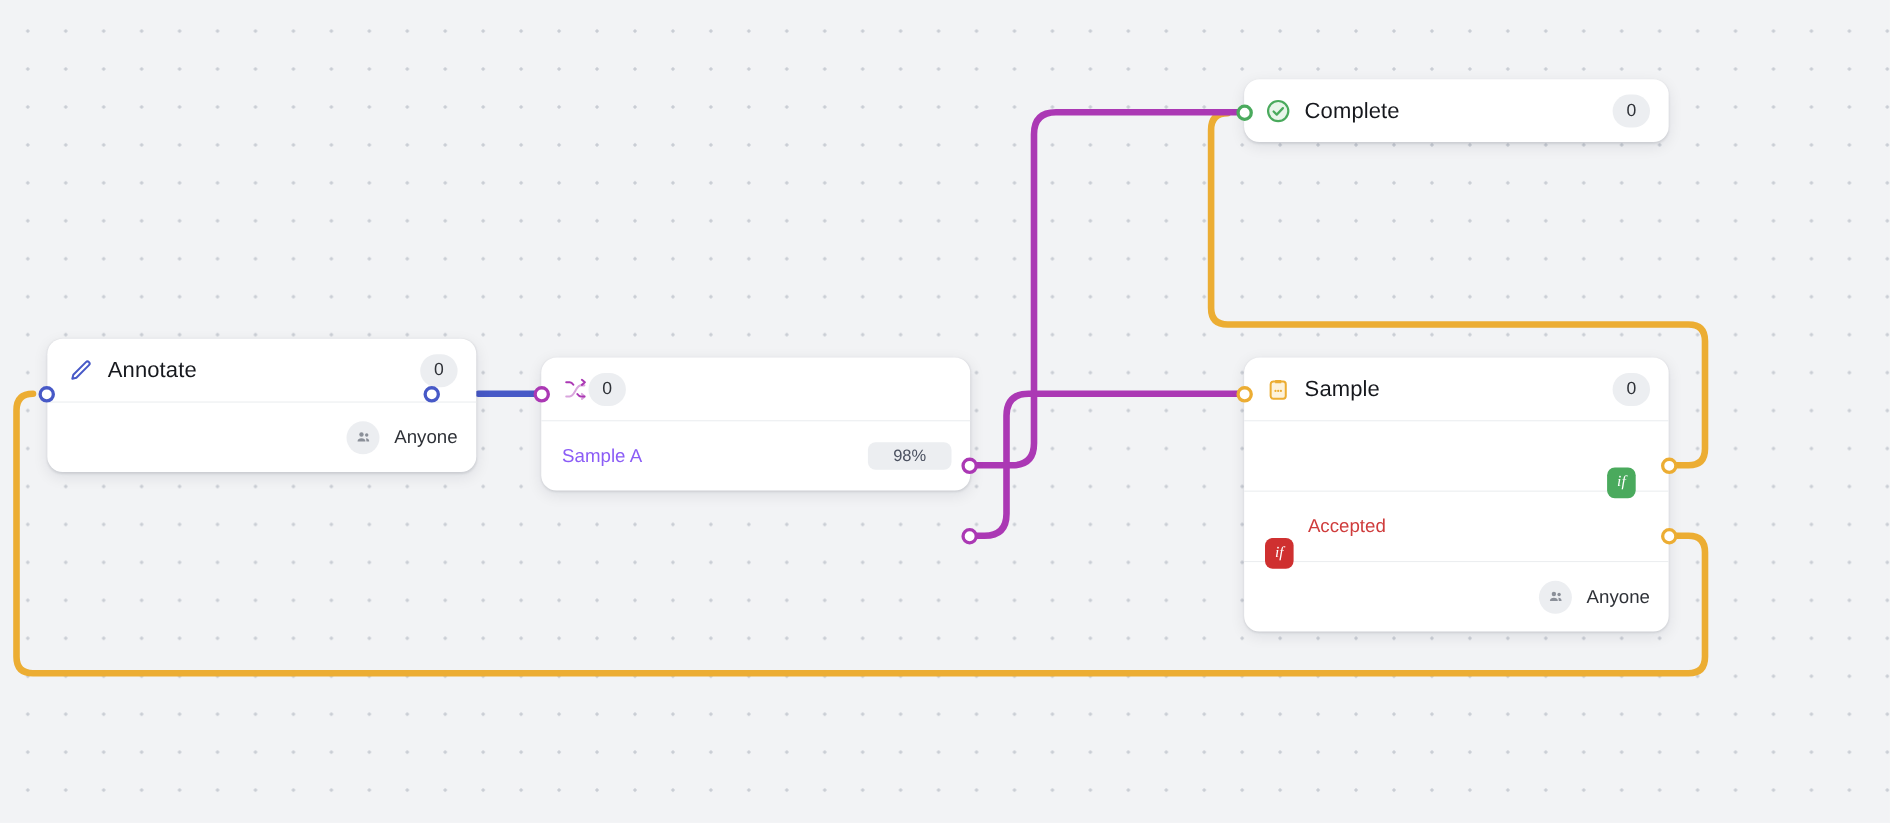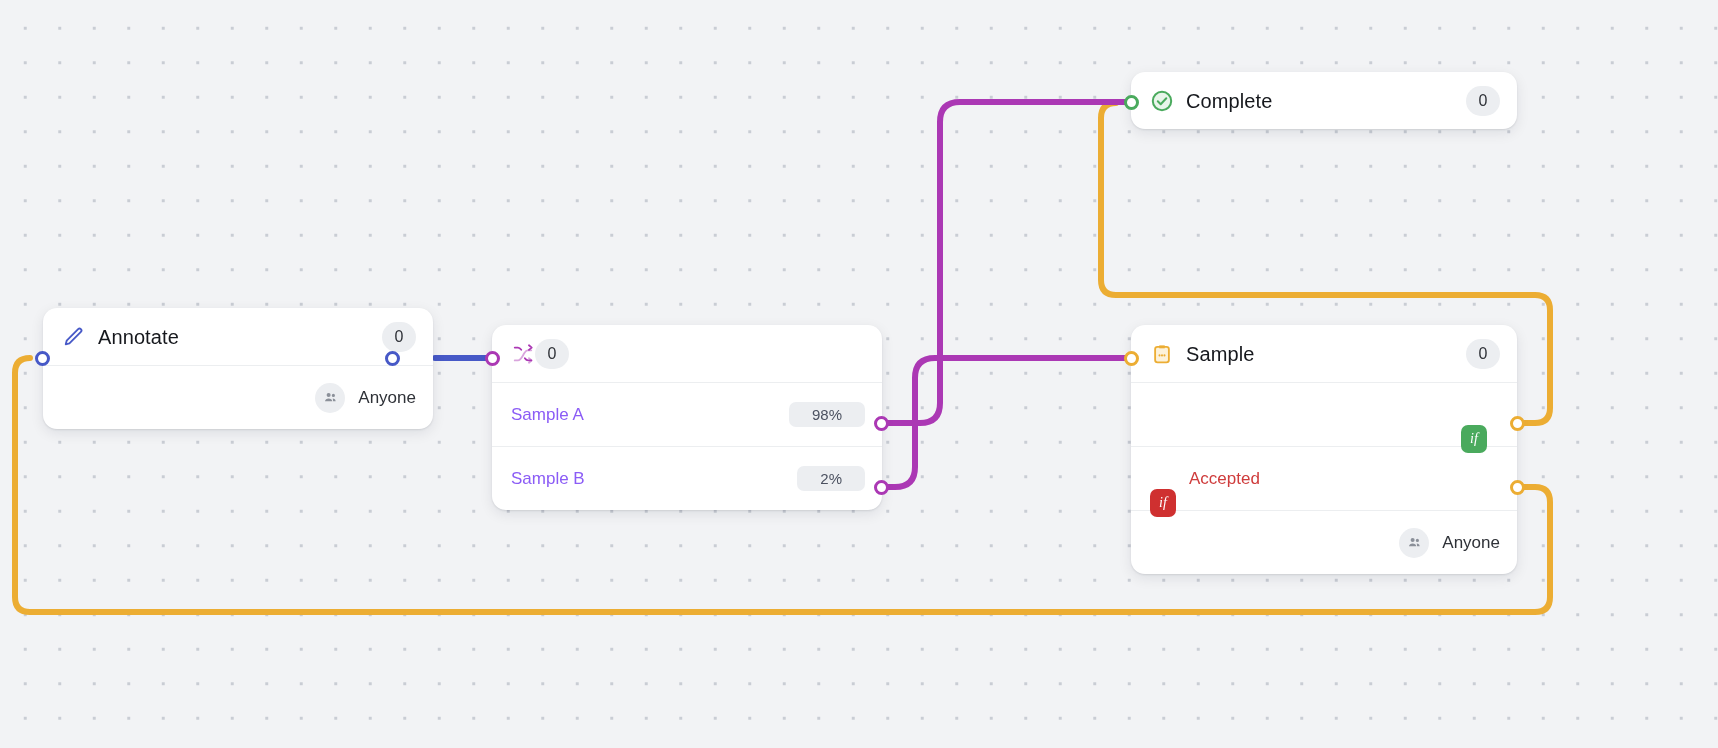--- a/index.html
+++ b/index.html
@@ -182,24 +182,20 @@
           <path opacity=".45" d="M3 19h3.5c3.2 0 4.5-4 7-8 1-1.6 2-3 3.5-3H21"></path>
           <path opacity=".45" d="M18.5 16.5 21.5 19l-3 2.5"></path>
         </svg>
       </span>
       <span class="count-badge">0</span>
     </div>
     <div class="node-row">
       <span class="row-label">Sample A</span>
       <span class="pct-badge">98%</span>
     </div>
-    <div class="node-row">
-      <span class="row-label">Sample B</span>
-      <span class="pct-badge">2%</span>
-    </div>
   </div>
   <div class="port purple" style="left:485px; top:351px;"></div>
   <div class="port purple" style="left:874px; top:416px;"></div>
   <div class="port purple" style="left:874px; top:480px;"></div>
 
   <div class="node" style="left:1131px; top:72px; width:386px;">
     <div class="node-header">
       <span class="icon-wrap">
         <svg width="24" height="24" viewBox="0 0 24 24" fill="none" stroke="#4aaa5d" stroke-width="2" stroke-linecap="round" stroke-linejoin="round">
           <circle cx="12" cy="12" r="9.2" fill="#e8f5ea"></circle>

